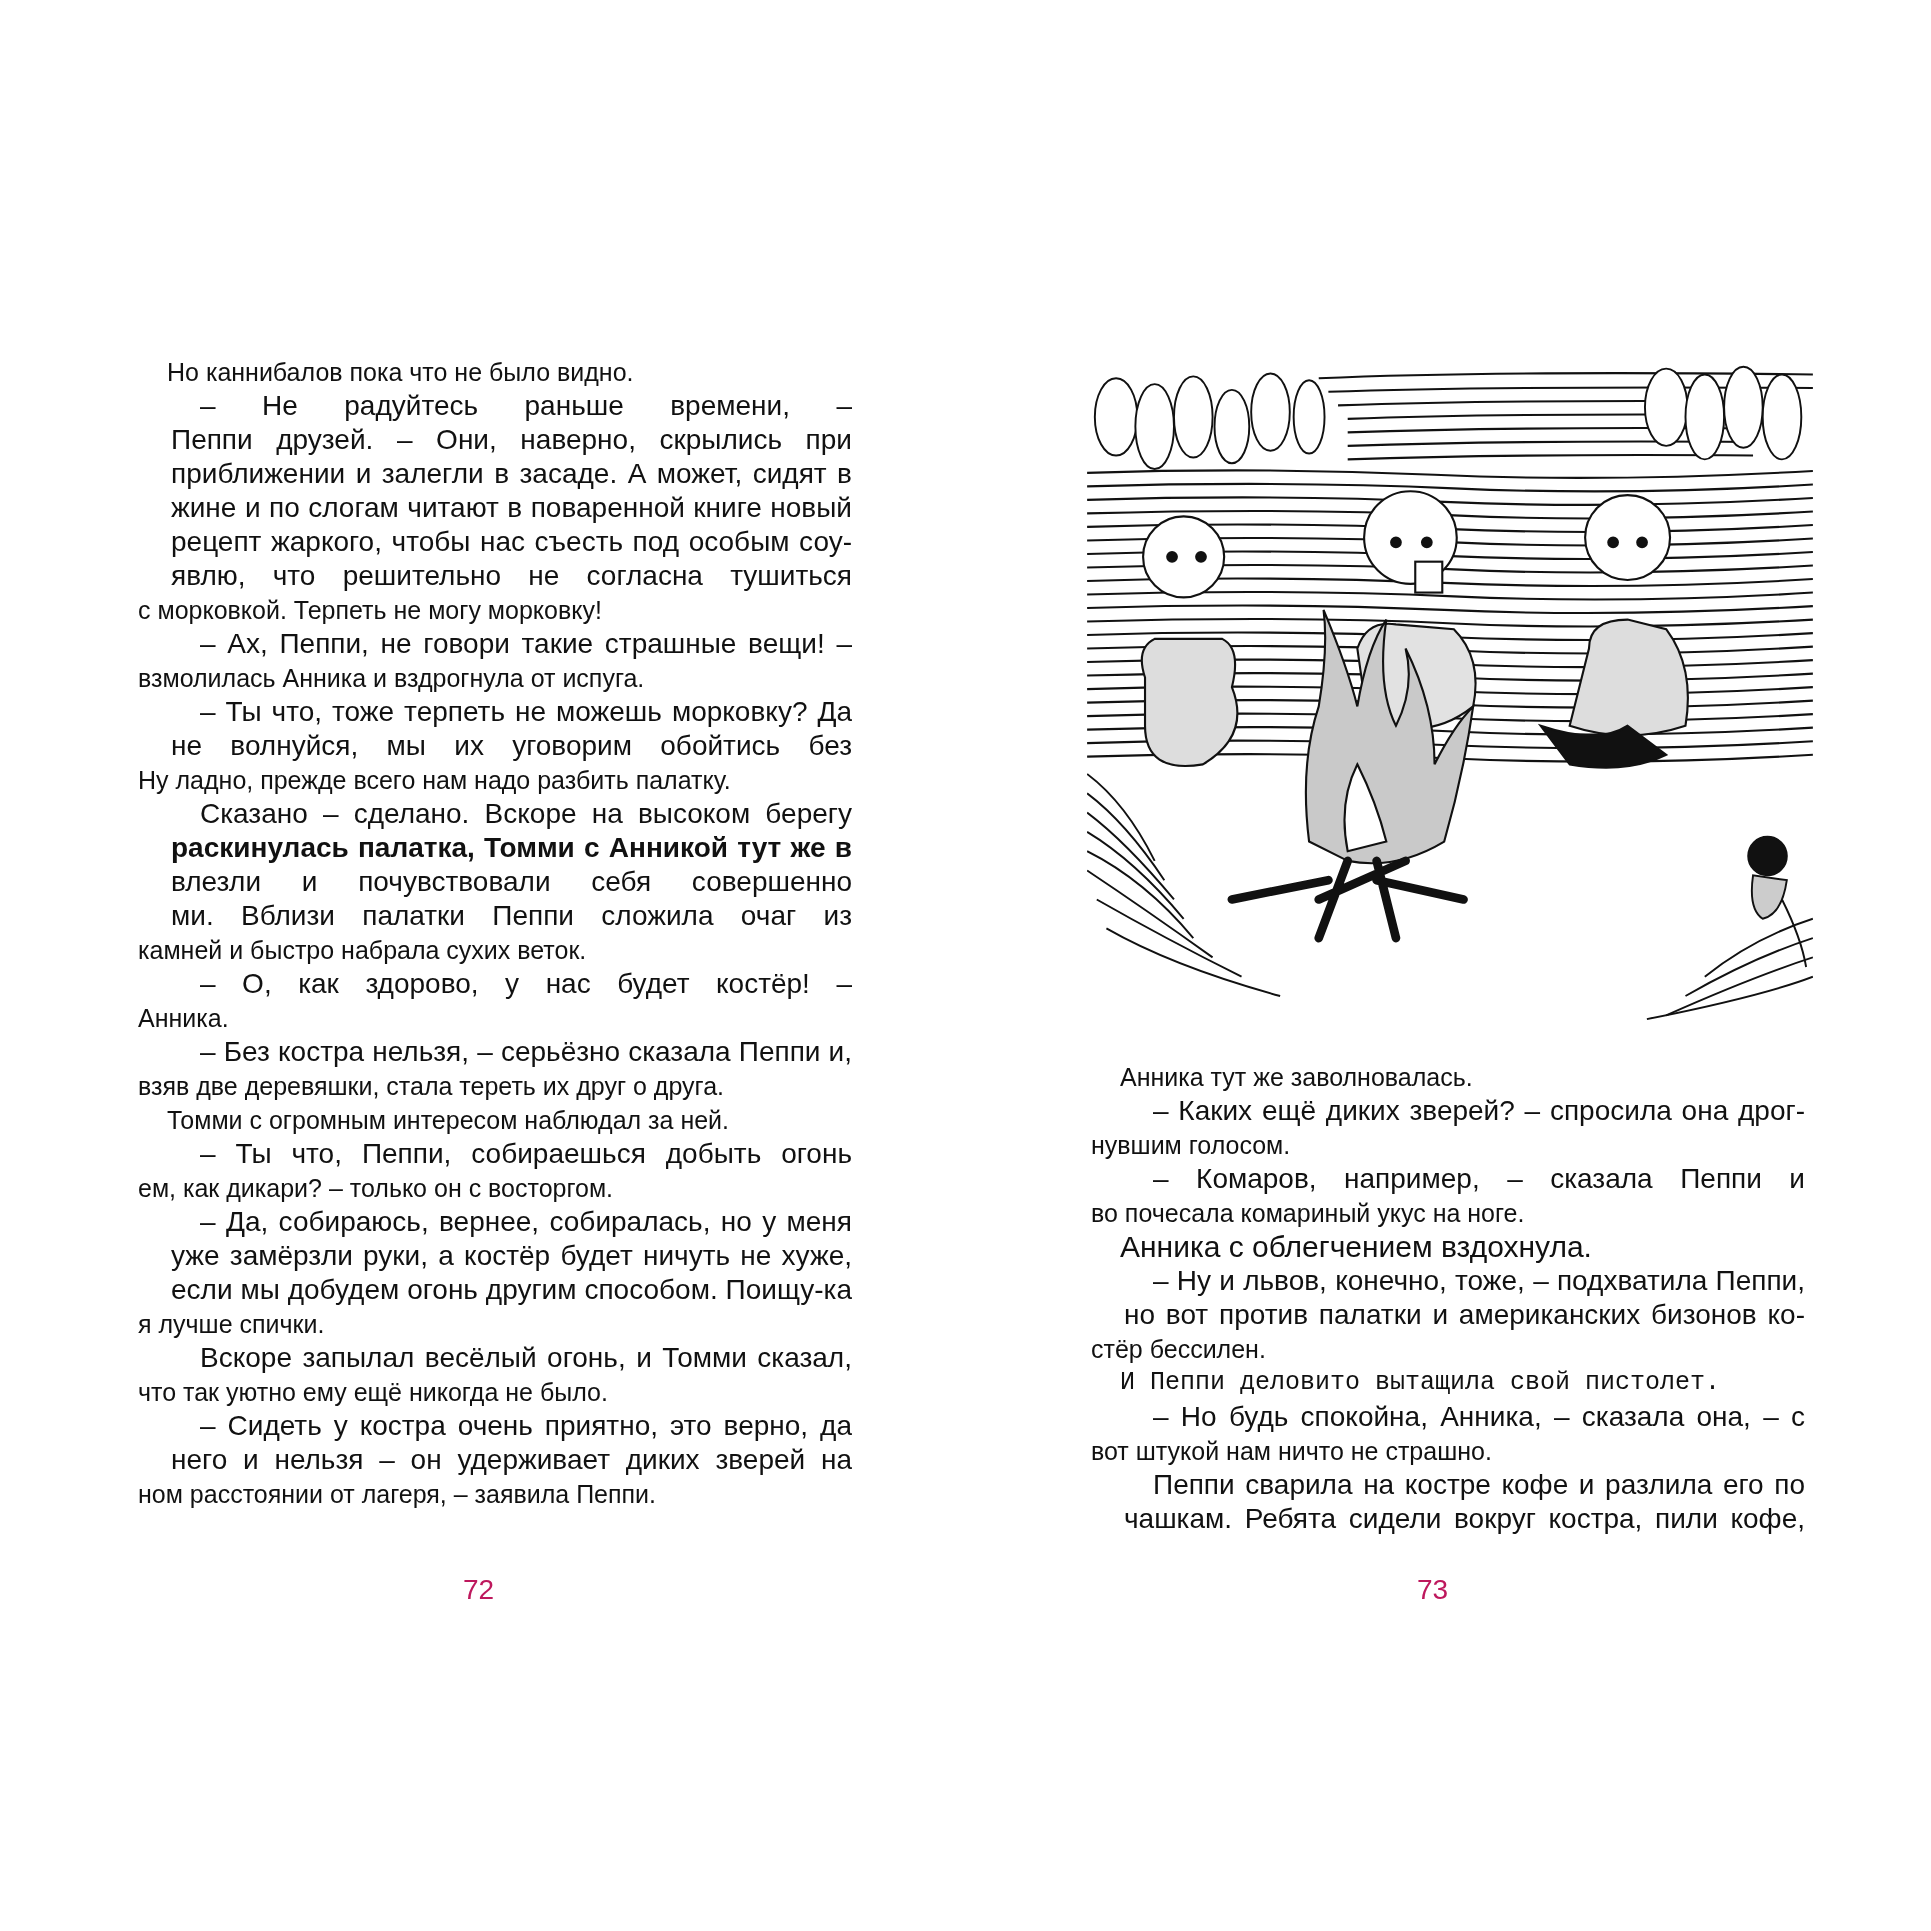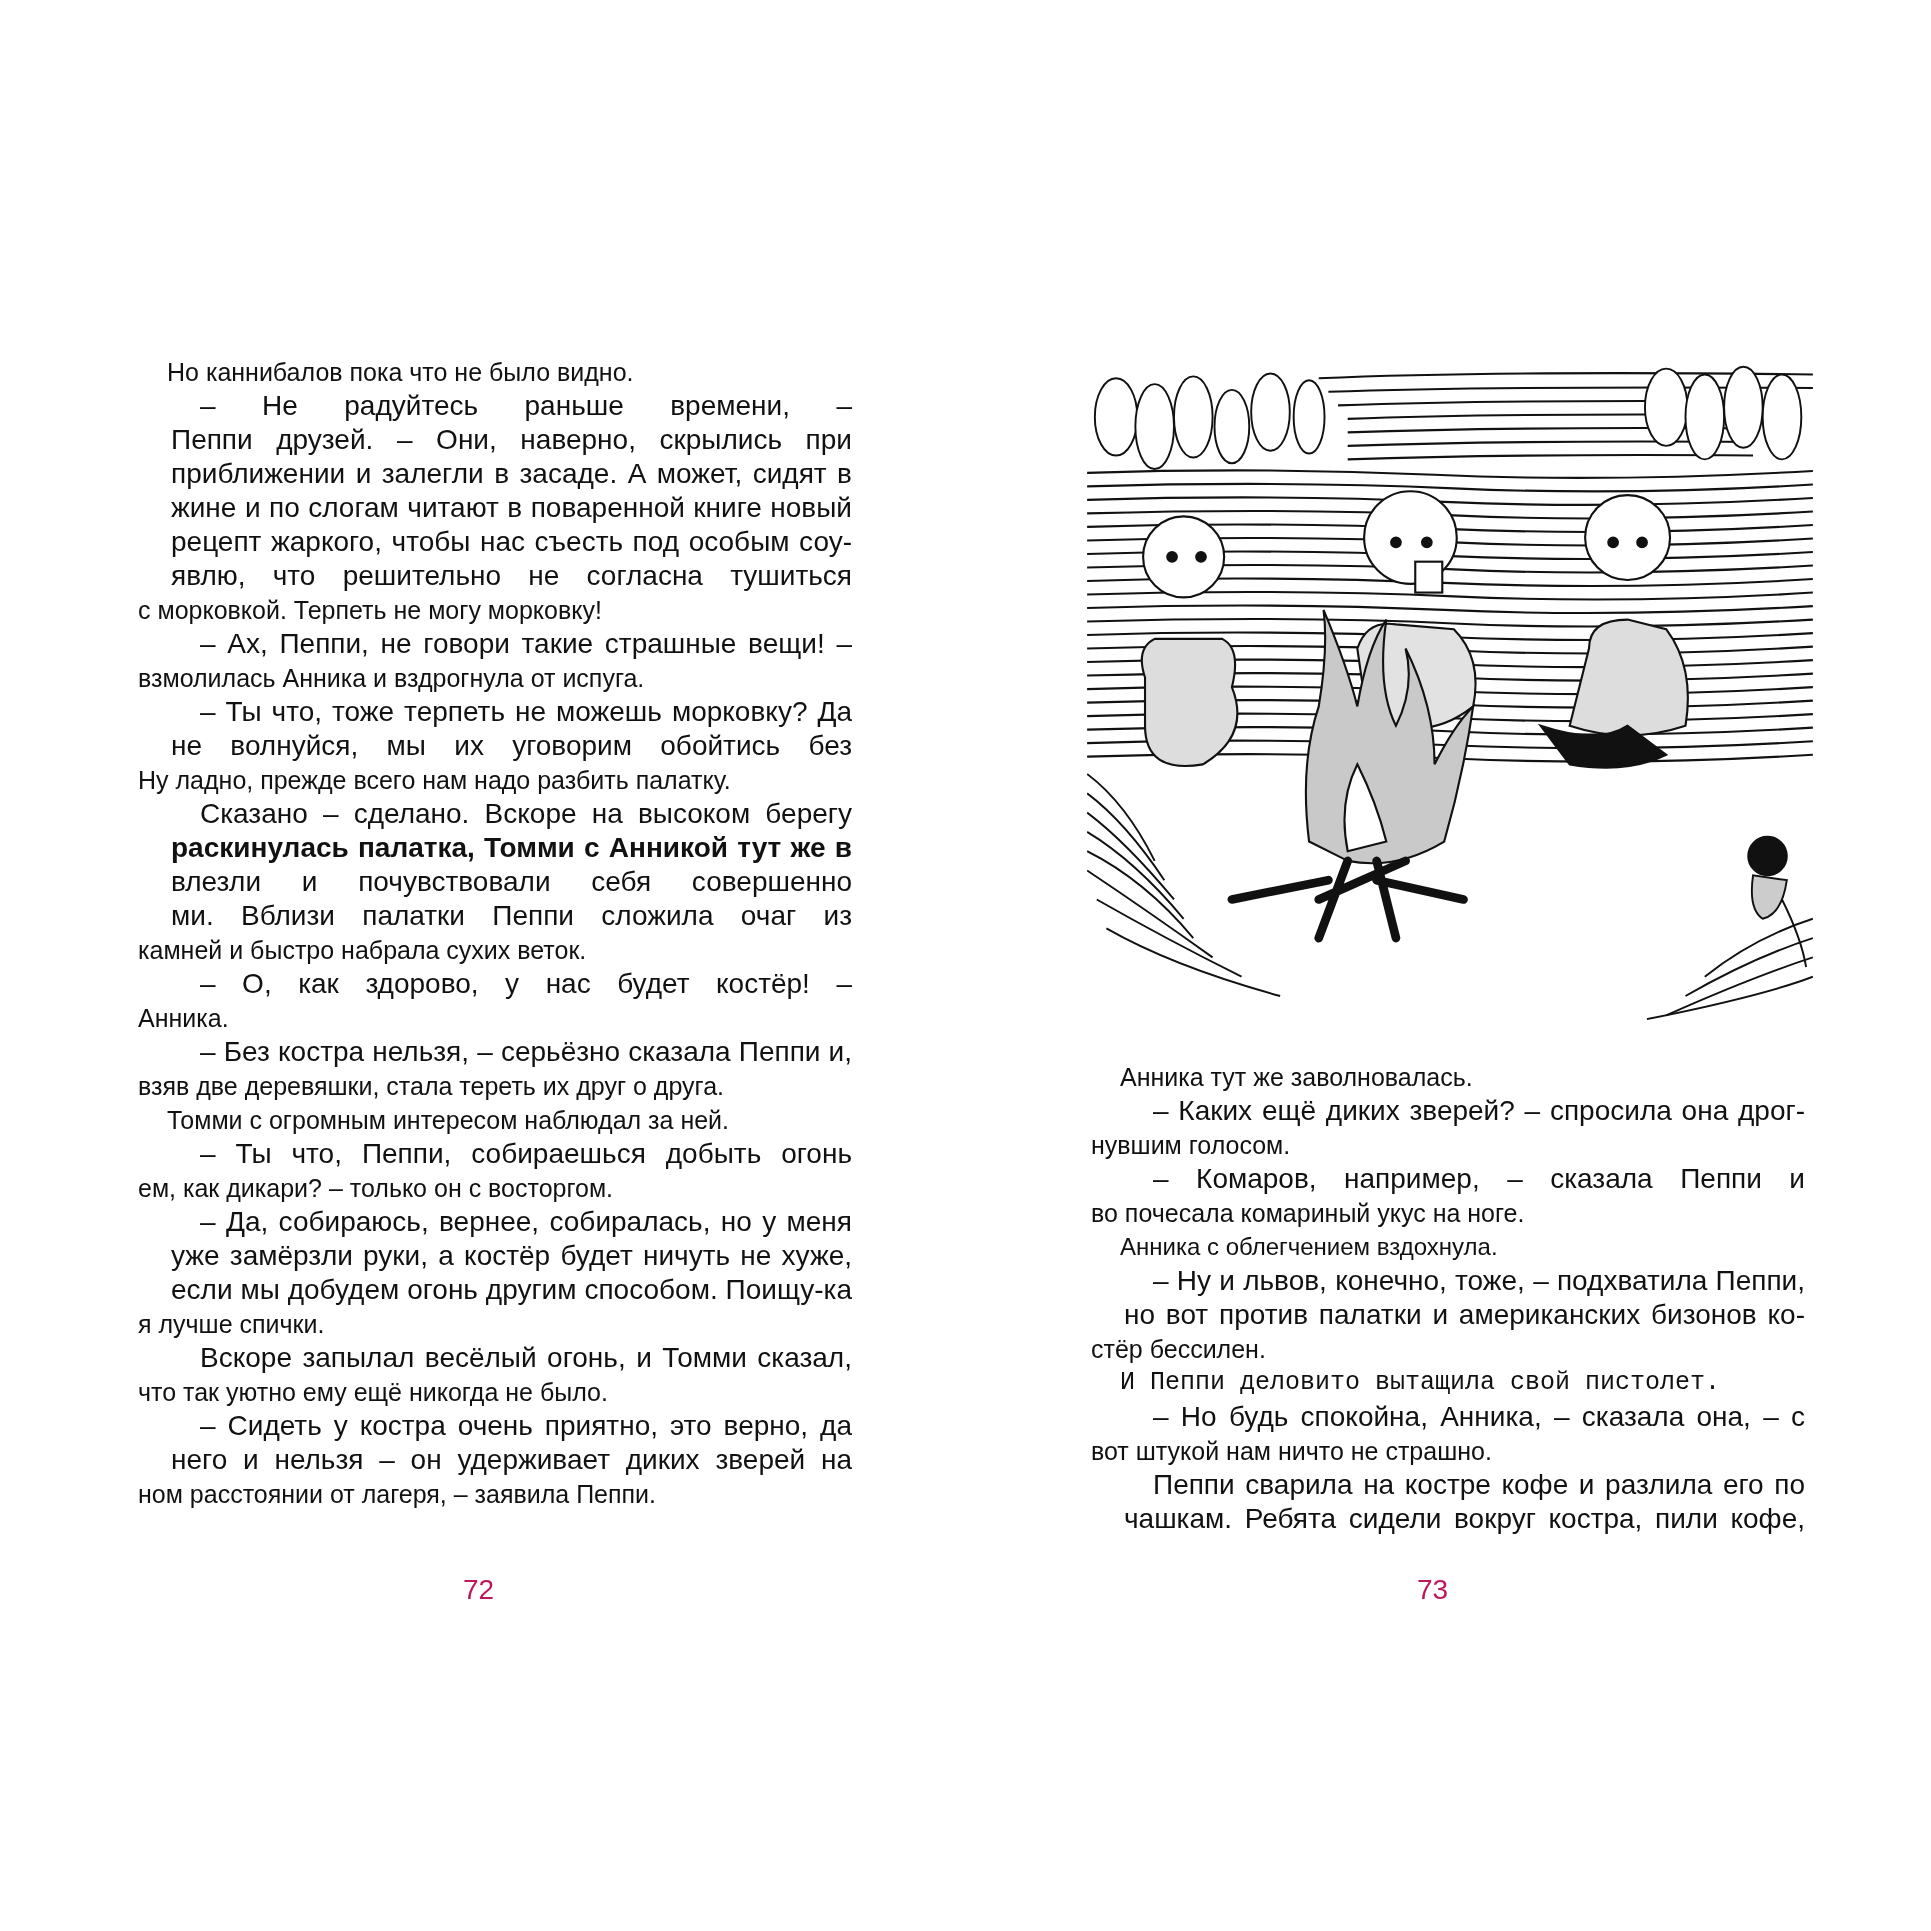--- a/index.html
+++ b/index.html
@@ -180,21 +180,21 @@
     </g>
   </svg>
 </div>
 
 <div class="page-text right-text" id="right-text">
     <span class="line indent" style="font-size: 25px;">Анника тут же заволновалась.</span>
     <span class="line indent justify" style="white-space: normal;">– Каких ещё диких зверей? – спросила она дрог-</span>
     <span class="line" style="font-size: 25px;">нувшим голосом.</span>
     <span class="line indent justify" style="white-space: normal;">– Комаров, например, – сказала Пеппи и задумчи-</span>
     <span class="line" style="font-size: 25px;">во почесала комариный укус на ноге.</span>
-    <span class="line indent" style="font-size: 24px;">Анника с облегчением вздохнула.</span>
+    <span class="line indent" style="font-size: 30px;">Анника с облегчением вздохнула.</span>
     <span class="line indent justify" style="white-space: normal;">– Ну и львов, конечно, тоже, – подхватила Пеппи, –</span>
     <span class="line justify" style="white-space: normal;">но вот против палатки и американских бизонов ко-</span>
     <span class="line" style="font-size: 25px;">стёр бессилен.</span>
     <span class="line indent" style="font-size: 25px; font-family: Liberation Mono, monospace;">И Пеппи деловито вытащила свой пистолет.</span>
     <span class="line indent justify" style="white-space: normal;">– Но будь спокойна, Анника, – сказала она, – с этой</span>
     <span class="line" style="font-size: 25px;">вот штукой нам ничто не страшно.</span>
     <span class="line indent justify" style="white-space: normal;">Пеппи сварила на костре кофе и разлила его по</span>
     <span class="line justify" style="white-space: normal;">чашкам. Ребята сидели вокруг костра, пили кофе, ели</span>
   </div>
 

